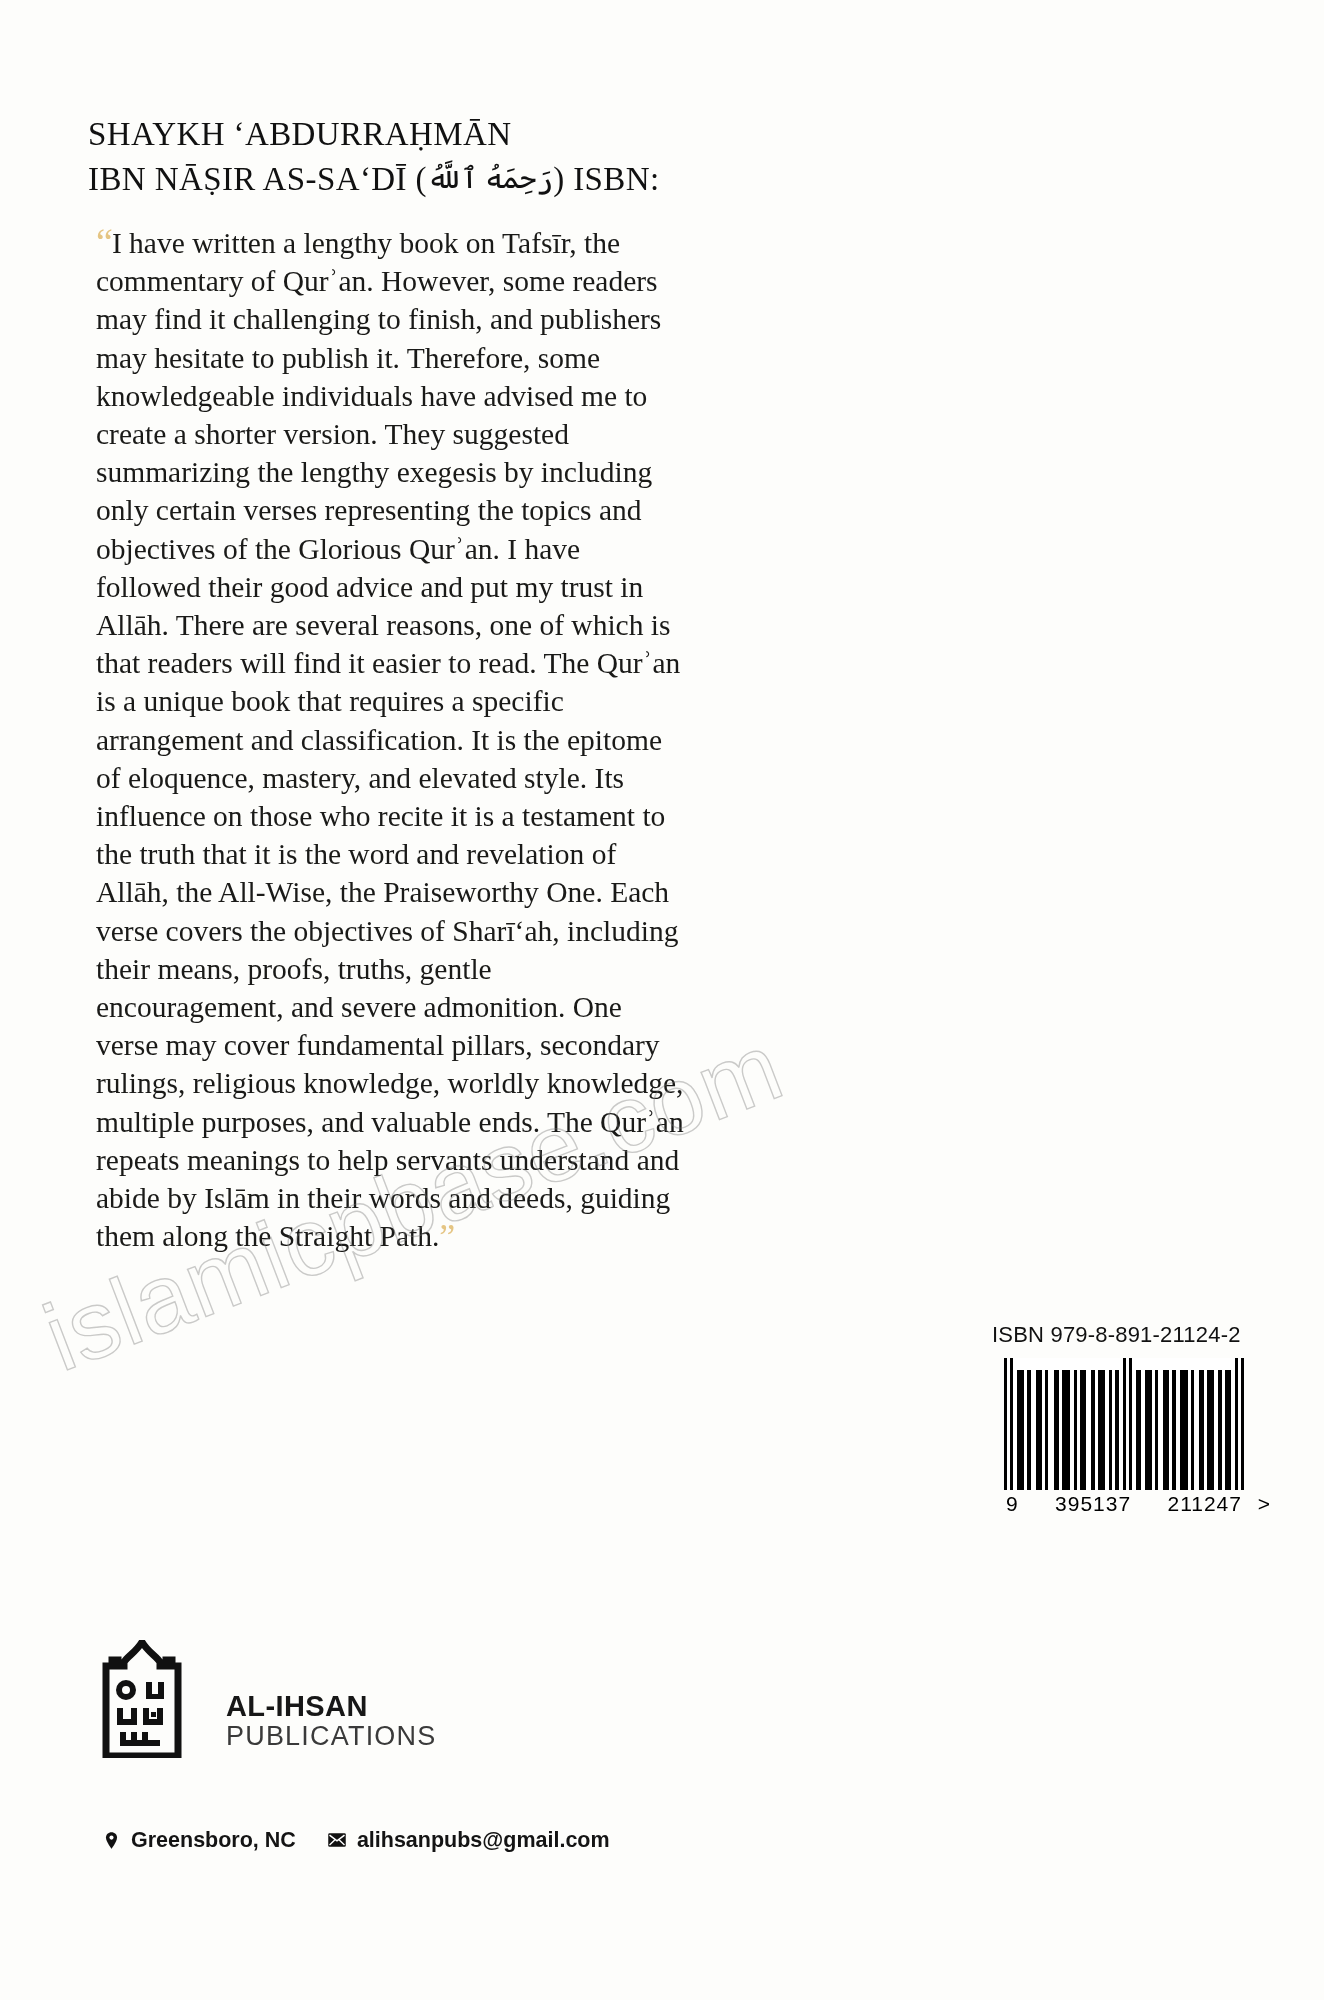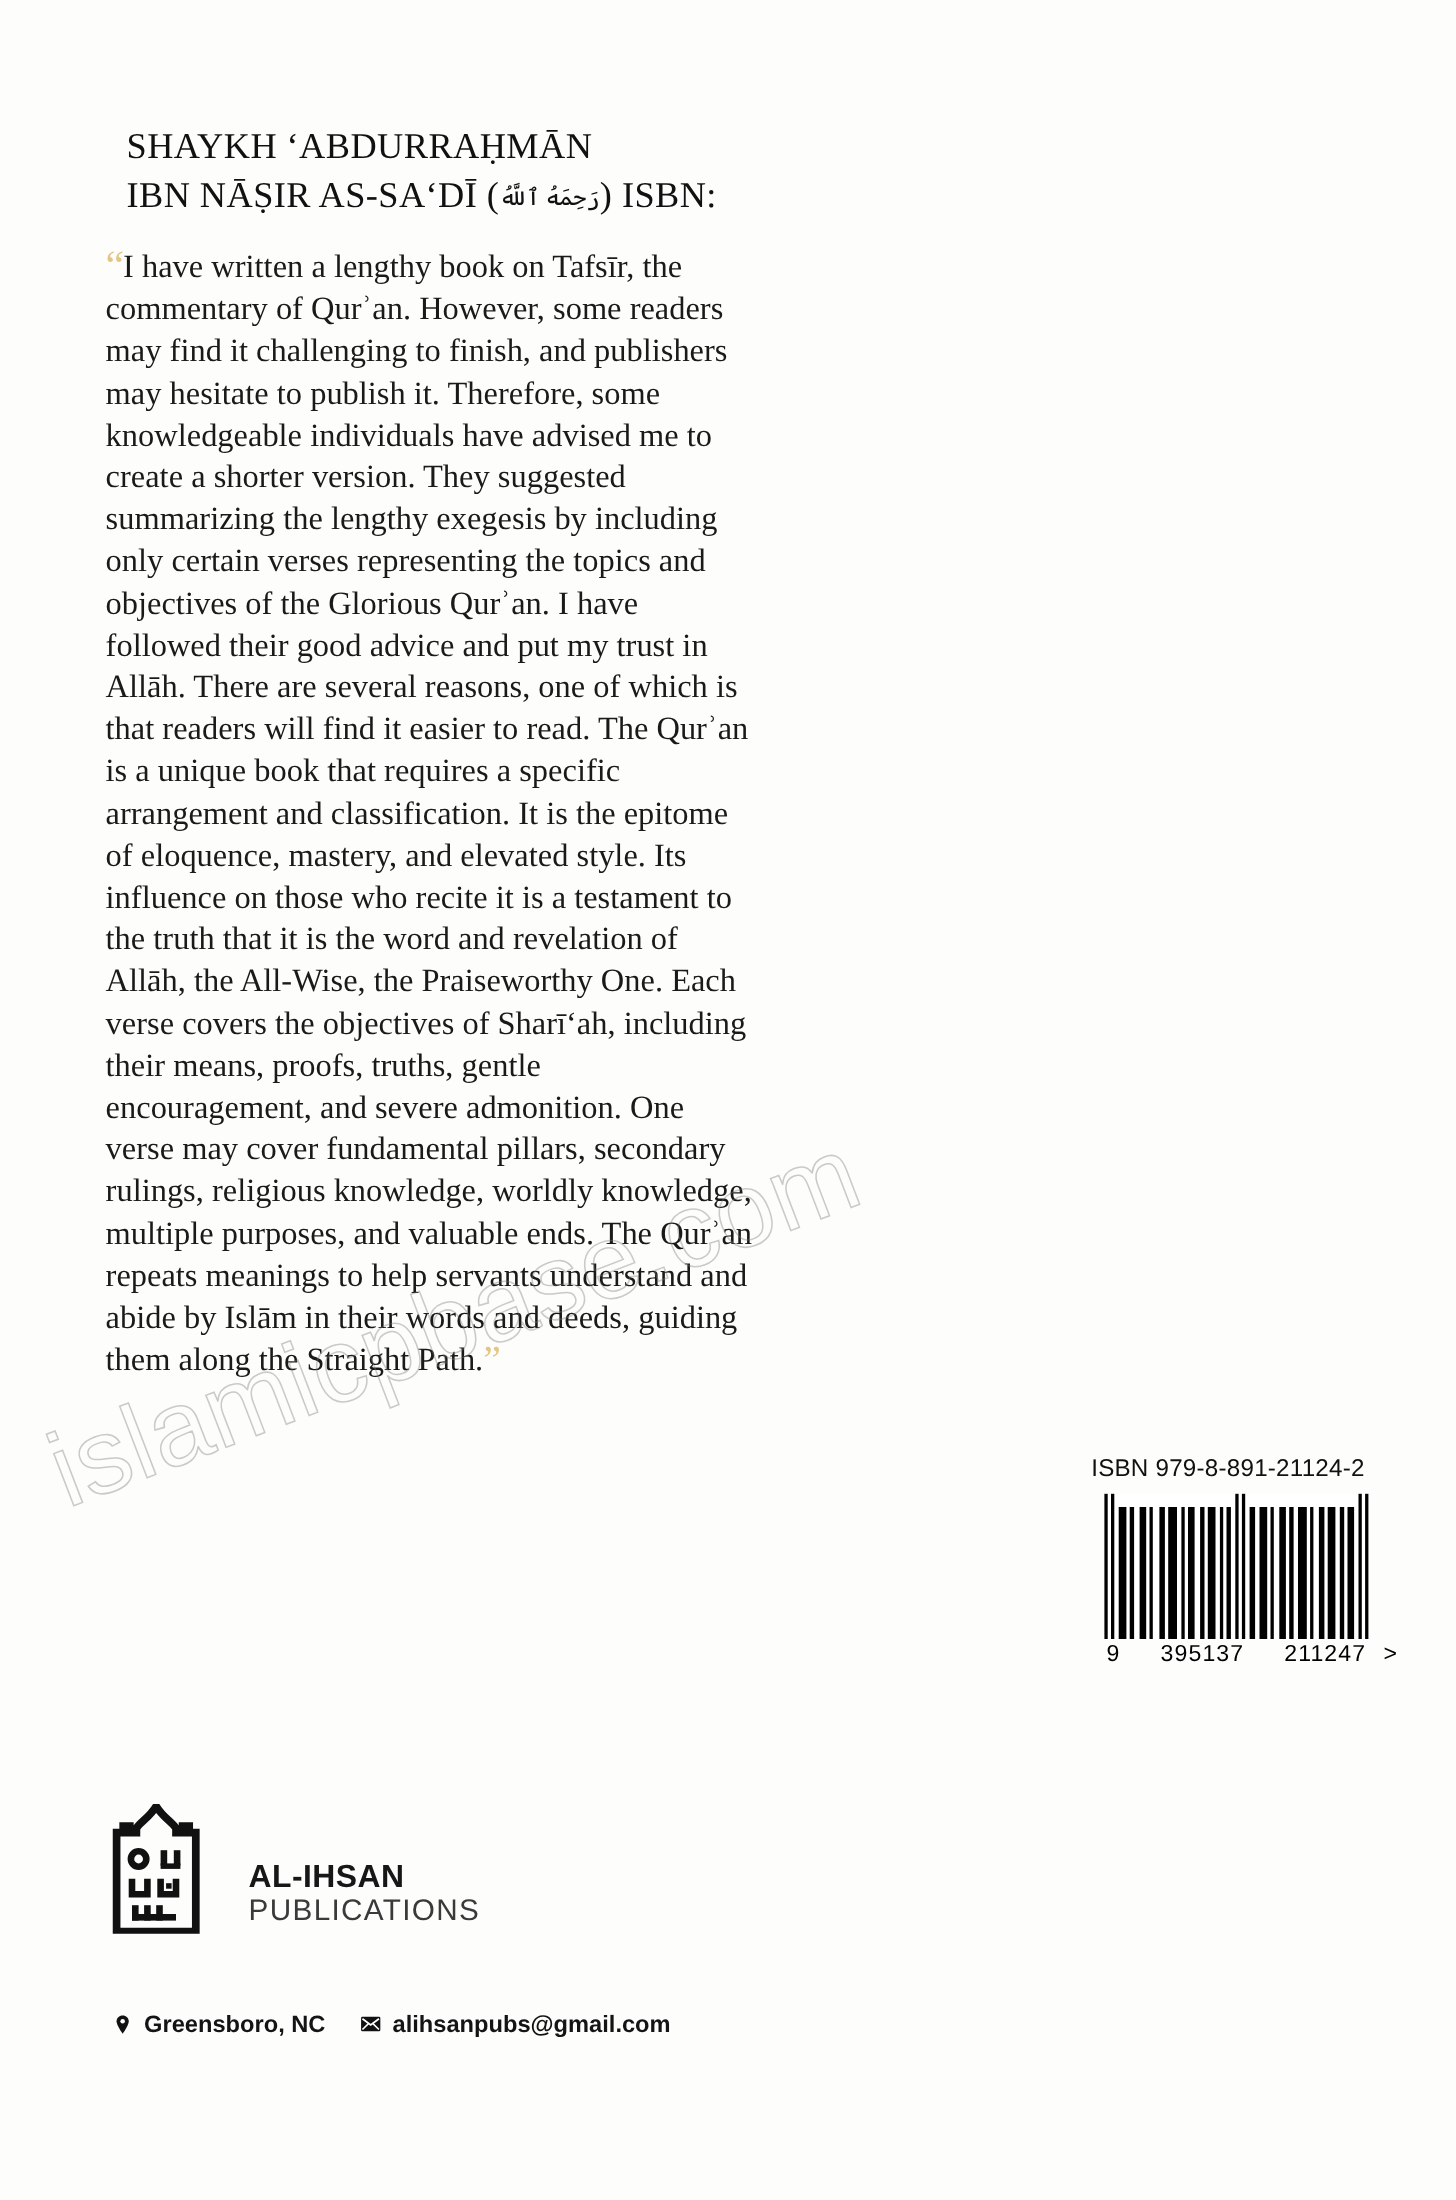--- a/index.html
+++ b/index.html
@@ -17,34 +17,34 @@
 
   .page {
     position: absolute;
     inset: 0;
     background: #fdfdfb;
   }
 
   
   .heading {
     position: absolute;
-    left: 115px;
+    left: 88px;
     top: 112px;
     width: 620px;
   }
   .heading-line {
     font-family: "Liberation Serif", serif;
     font-size: 33px;
     letter-spacing: 0.4px;
     line-height: 44px;
     color: #111111;
     white-space: nowrap;
   }
   .arabic-honorific {
-    font-size: 21px;
+    font-size: 29px;
     vertical-align: 2px;
     letter-spacing: 0;
   }
 
   
   .quote-block {
     position: absolute;
     left: 96px;
     top: 224px;
     width: 588px;

